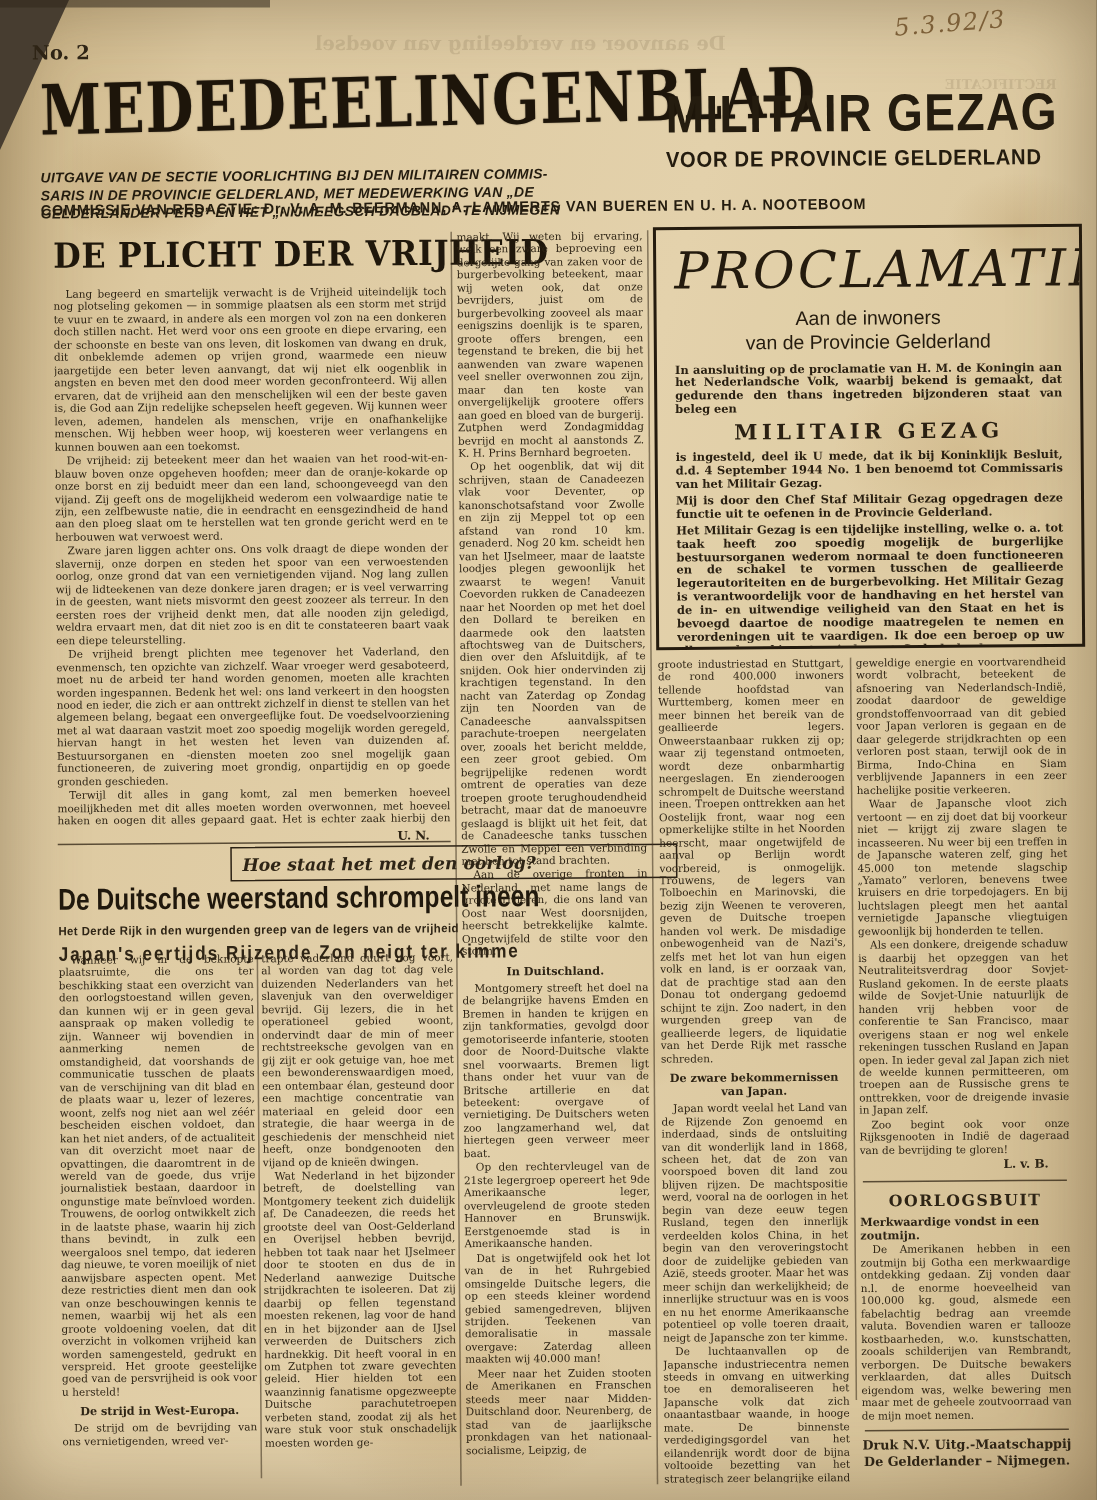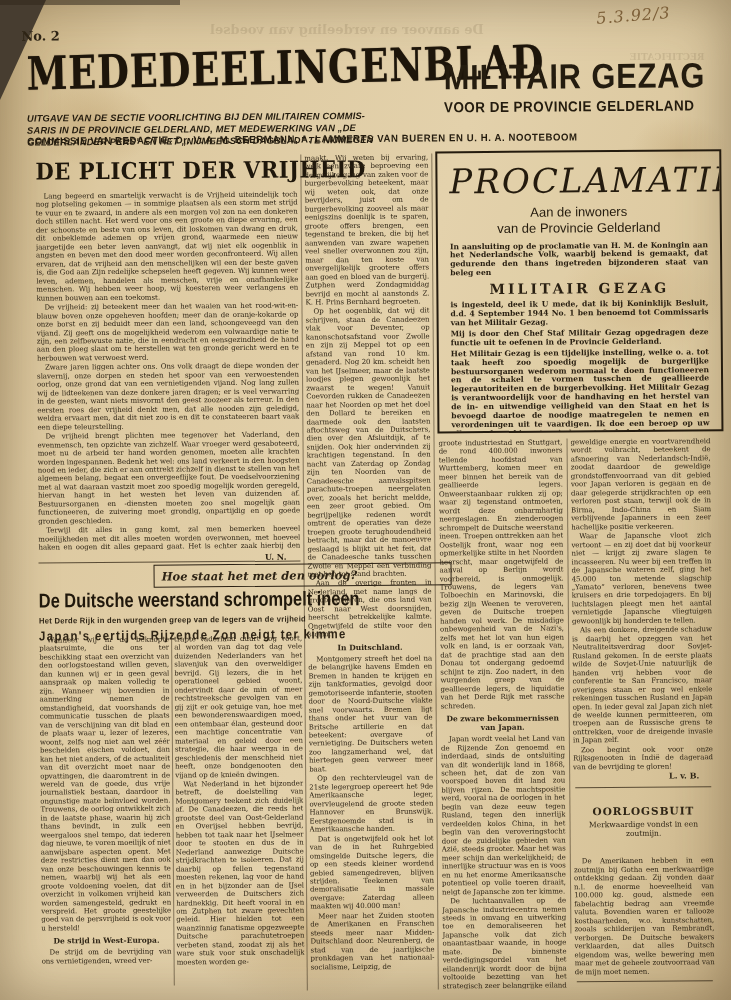--- a/index.html
+++ b/index.html
@@ -63,22 +63,22 @@
   .proctitle{font-family:"DejaVu Serif",serif;font-style:italic;font-weight:normal;font-size:34px;
     text-align:center;letter-spacing:2px;white-space:nowrap;color:#241b0e;margin-top:2px;}
   .procsub{font-family:"Liberation Sans",sans-serif;font-size:13px;text-align:center;line-height:1.25;
     color:#241b0e;margin-top:4px;}
   .procbody{font-size:7.6px;line-height:1.18;text-align:justify;margin-top:5px;font-weight:bold;color:#2a2012;}
   .procbody p{margin:0 0 2px;text-indent:0;}
   .procmg{font-family:"DejaVu Serif",serif;font-weight:bold;font-size:14px;letter-spacing:3px;
     text-align:center;margin:3px 0;}
   
   .obhead{font-family:"DejaVu Serif",serif;font-weight:bold;font-size:10.5px;text-align:center;
-    letter-spacing:1px;margin:17px 0 2px;}
-  .obsub{font-weight:normal;font-size:7.5px;text-align:center;line-height:1.25;margin-bottom:19px;}
+    letter-spacing:1px;margin:7px 0 2px;}
+  .obsub{font-weight:bold;font-size:7.5px;line-height:1.25;margin-bottom:1px;}
   .colophon{text-align:center;font-size:8.5px;font-weight:bold;line-height:1.3;margin-top:4px;}
   .flowrule{height:1px;background:rgba(45,33,18,.75);margin:5px 2px;}
 </style>
 </head>
 <body>
 
 <div class="page">
   <div class="corner-tl"></div>
   <div class="edge-top"></div>
 

